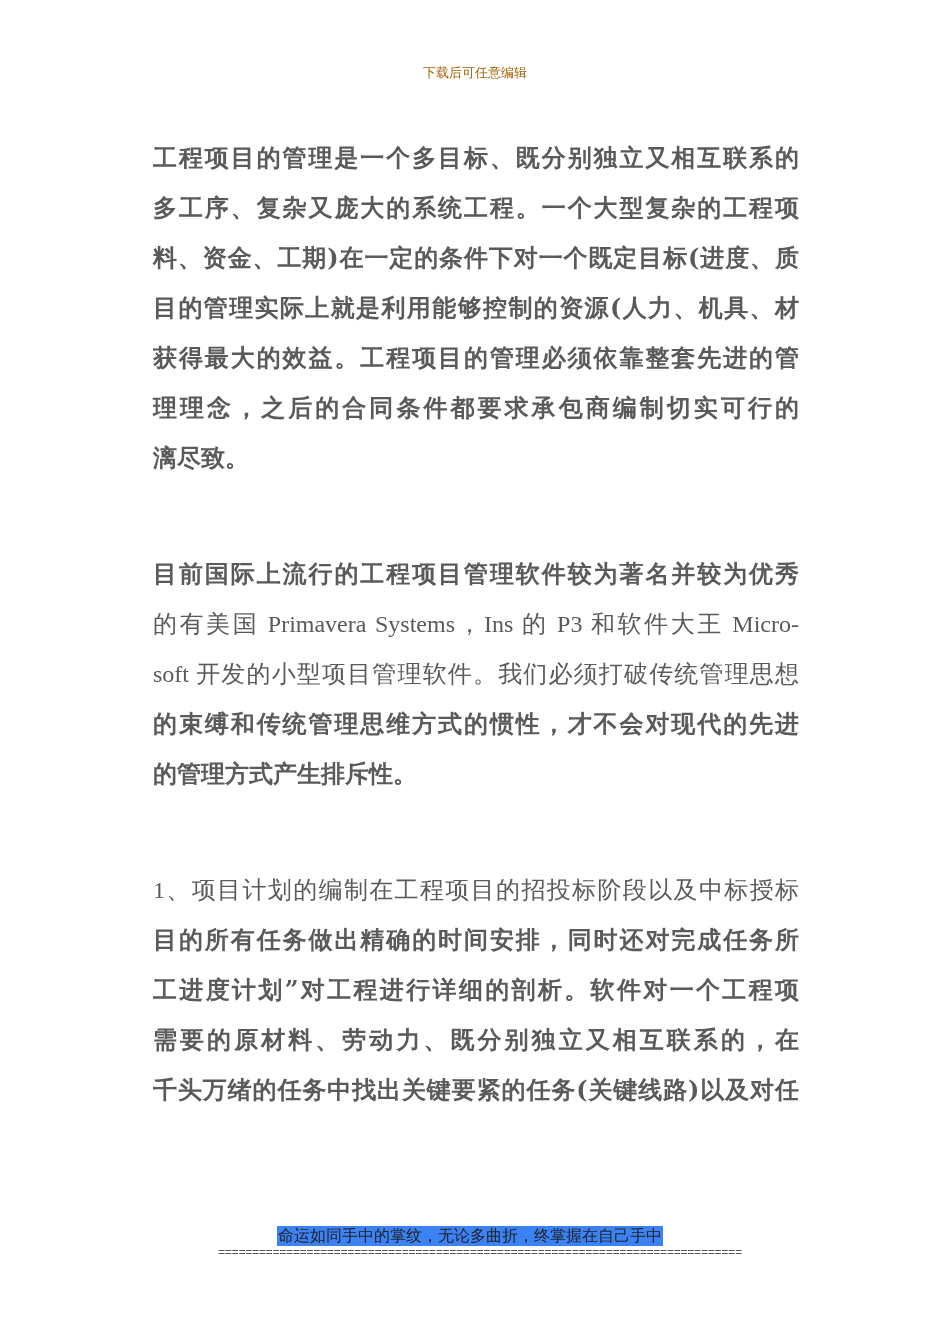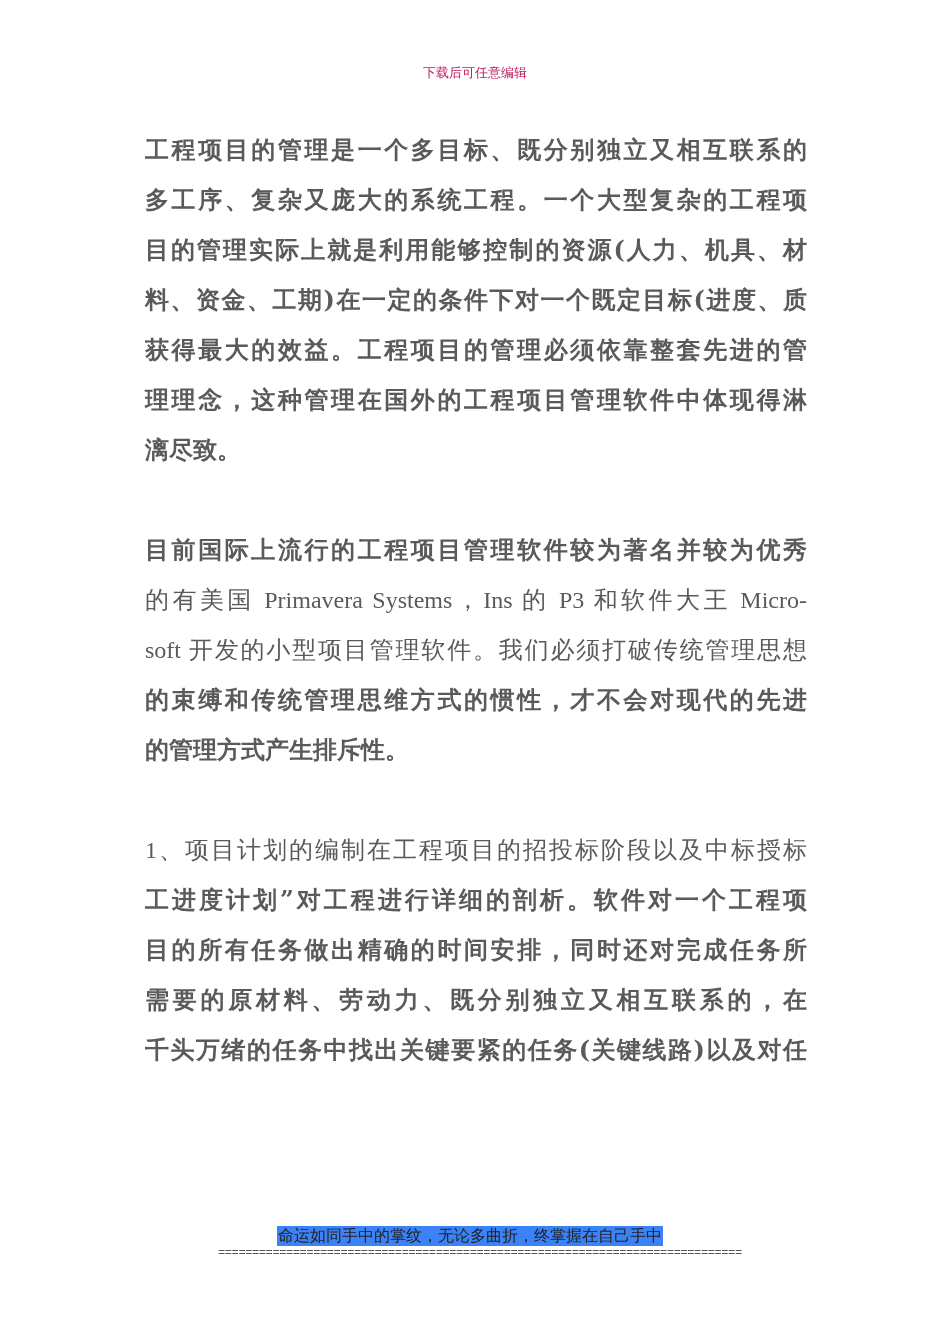--- a/index.html
+++ b/index.html
@@ -14,34 +14,34 @@
     overflow: hidden;
     font-family: "DejaVu Serif", "Liberation Serif", serif;
   }
   .page-header {
     position: absolute;
     top: 64px;
     left: 0;
     width: 950px;
     text-align: center;
     font-size: 13px;
-    color: #be185d;
+    color: #a16207;
     line-height: 18px;
   }
   .body-text {
     position: absolute;
     left: 145px;
     width: 662px;
     font-size: 24px;
     line-height: 50px;
     color: #5a5a5a;
     font-weight: bold;
   }
   .para {
-    margin: 0;
+    margin: 8px;
     text-align: justify;
     text-align-last: left;
     word-break: break-all;
   }
   .line {
     display: block;
     white-space: nowrap;
     text-align-last: justify;
     text-align: justify;
   }
@@ -85,42 +85,42 @@
 
 <div class="page-header">
   <span>下载后可任意编辑</span>
 </div>
 
 <div class="body-text" style="top:125px;">
 
   <div class="para">
     <span class="line">工程项目的管理是一个多目标、既分别独立又相互联系的</span>
     <span class="line">多工序、复杂又庞大的系统工程。一个大型复杂的工程项</span>
+    <span class="line">料、资金、工期)在一定的条件下对一个既定目标(进度、质</span>
     <span class="line">目的管理实际上就是利用能够控制的资源(人力、机具、材</span>
-    <span class="line">料、资金、工期)在一定的条件下对一个既定目标(进度、质</span>
     <span class="line">获得最大的效益。工程项目的管理必须依靠整套先进的管</span>
-    <span class="line">理理念，这种管理在国外的工程项目管理软件中体现得淋</span>
+    <span class="line">理理念，之后的合同条件都要求承包商编制切实可行的</span>
     <span class="line last">漓尽致。</span>
   </div>
 
   <div class="para-gap"></div>
 
   <div class="para">
     <span class="line">目前国际上流行的工程项目管理软件较为著名并较为优秀</span>
     <span class="line latin">的有美国 Primavera Systems，Ins 的 P3 和软件大王 Micro-</span>
     <span class="line latin">soft 开发的小型项目管理软件。我们必须打破传统管理思想</span>
     <span class="line">的束缚和传统管理思维方式的惯性，才不会对现代的先进</span>
     <span class="line last">的管理方式产生排斥性。</span>
   </div>
 
   <div class="para-gap"></div>
 
   <div class="para">
     <span class="line latin">1、项目计划的编制在工程项目的招投标阶段以及中标授标</span>
+    <span class="line">目的所有任务做出精确的时间安排，同时还对完成任务所</span>
     <span class="line">工进度计划”对工程进行详细的剖析。软件对一个工程项</span>
-    <span class="line">目的所有任务做出精确的时间安排，同时还对完成任务所</span>
     <span class="line">需要的原材料、劳动力、既分别独立又相互联系的，在</span>
     <span class="line">千头万绪的任务中找出关键要紧的任务(关键线路)以及对任</span>
   </div>
 </div>
 
 <div class="footer-motto">命运如同手中的掌纹，无论多曲折，终掌握在自己手中</div>
 <div class="footer-rule">=============================================================================</div>
 
 </body></html>

